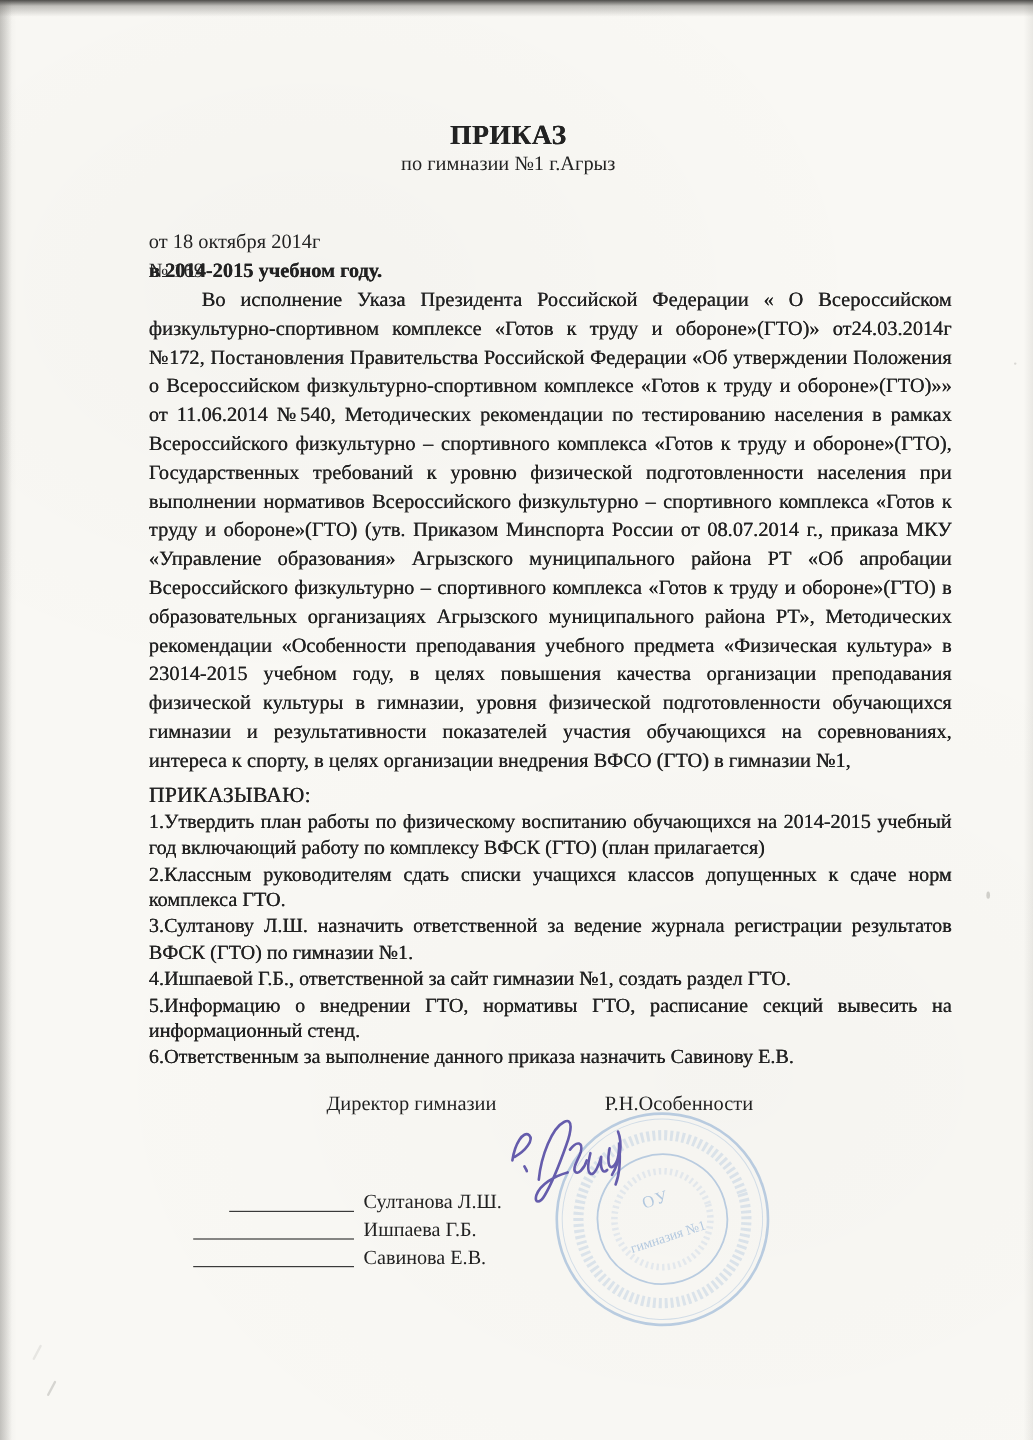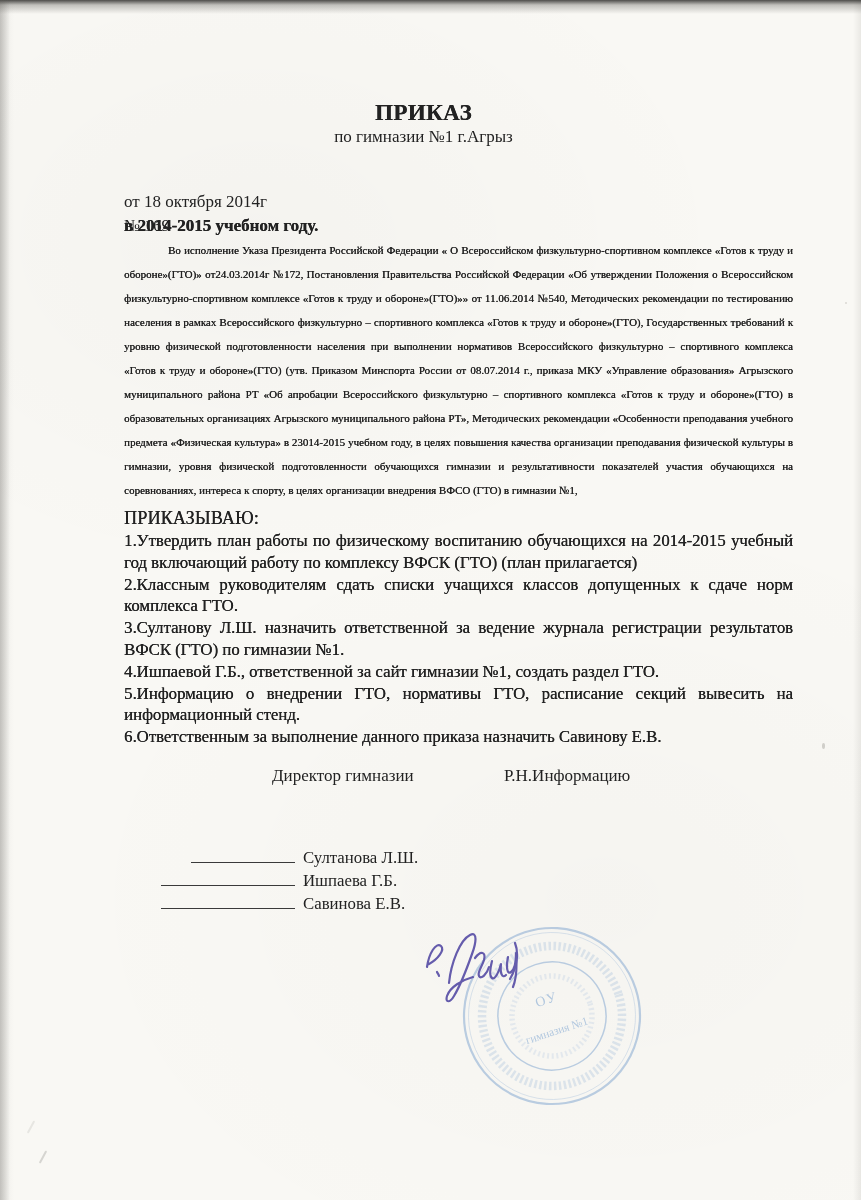--- a/index.html
+++ b/index.html
@@ -26,35 +26,35 @@
 
   .doc-head{margin-top:101px;text-align:center;padding-right:70px;line-height:24px;}
   .doc-title{font-weight:bold;font-size:23px;letter-spacing:0.4px;text-shadow:0.3px 0 0 currentColor;}
   .doc-subtitle{font-size:17px;}
 
   .date-row{margin-top:41px;display:flex;justify-content:space-between;font-size:17px;height:24px;line-height:24px;flex-direction:column;}
   .order-no{padding-right:4px;}
 
   .subject{font-weight:bold;font-size:17px;line-height:24px;text-shadow:0.3px 0 0 currentColor;}
 
-  .preamble{font-size:11px;line-height:24px;text-align:justify;text-indent:44px;
+  .preamble{font-size:17px;line-height:24px;text-align:justify;text-indent:44px;
     text-shadow:0.25px 0 0 currentColor;}
 
   .order-heading{margin-top:4px;font-weight:normal;font-size:18px;line-height:24px;letter-spacing:0.2px;text-shadow:0.3px 0 0 currentColor;}
   .order-list{font-size:16.8px;line-height:21.8px;}
   .order-item{text-align:justify;text-shadow:0.25px 0 0 currentColor;}
 
   .sig-row{margin-top:16px;position:relative;height:24px;font-size:17px;line-height:24px;}
   .sig-role{position:absolute;left:148px;top:0;}
   .sig-name{position:absolute;left:380px;top:0;}
 
   .ack{margin-top:58px;display:flex;font-size:16.8px;line-height:23px;}
   .ack-label{padding-left:56px;white-space:nowrap;}
   .ack-rows{margin-left:37px;}
-  .ack-row{display:flex;align-items:flex-start;}
+  .ack-row{display:flex;align-items:center;}
   .uline{display:inline-block;border-bottom:1.4px solid #3a3a3a;height:16px;}
   .uline.short{width:104px;margin-left:30px;}
   .uline.long{width:134px;}
   .ack-name{margin-left:8px;white-space:nowrap;}
 
   .stamp{position:absolute;left:457px;top:921px;opacity:0.5;pointer-events:none;}
   .signature{position:absolute;left:420px;top:925px;pointer-events:none;}
 </style>
 </head>
 <body>
@@ -91,21 +91,21 @@
       <div class="order-item">1.Утвердить план работы по физическому воспитанию обучающихся на 2014-2015 учебный год включающий работу по комплексу ВФСК (ГТО) (план прилагается)</div>
       <div class="order-item">2.Классным руководителям сдать списки учащихся классов допущенных к сдаче норм комплекса ГТО.</div>
       <div class="order-item">3.Султанову Л.Ш. назначить ответственной за ведение журнала регистрации результатов ВФСК (ГТО) по гимназии №1.</div>
       <div class="order-item">4.Ишпаевой Г.Б., ответственной за сайт гимназии №1, создать раздел ГТО.</div>
       <div class="order-item">5.Информацию о внедрении ГТО, нормативы ГТО, расписание секций вывесить на информационный стенд.</div>
       <div class="order-item">6.Ответственным за выполнение данного приказа назначить Савинову Е.В.</div>
     </div>
 
     <div class="sig-row">
       <span class="sig-role">Директор гимназии</span>
-      <span class="sig-name">Р.Н.Информацию</span>
+      <span class="sig-name">Р.Н.Особенности</span>
     </div>
 
     <div class="ack">
       <div class="ack-rows">
         <div class="ack-row">
           <span class="uline short"></span>
           <span class="ack-name">Султанова Л.Ш.</span>
         </div>
         <div class="ack-row">
           <span class="uline long"></span>

